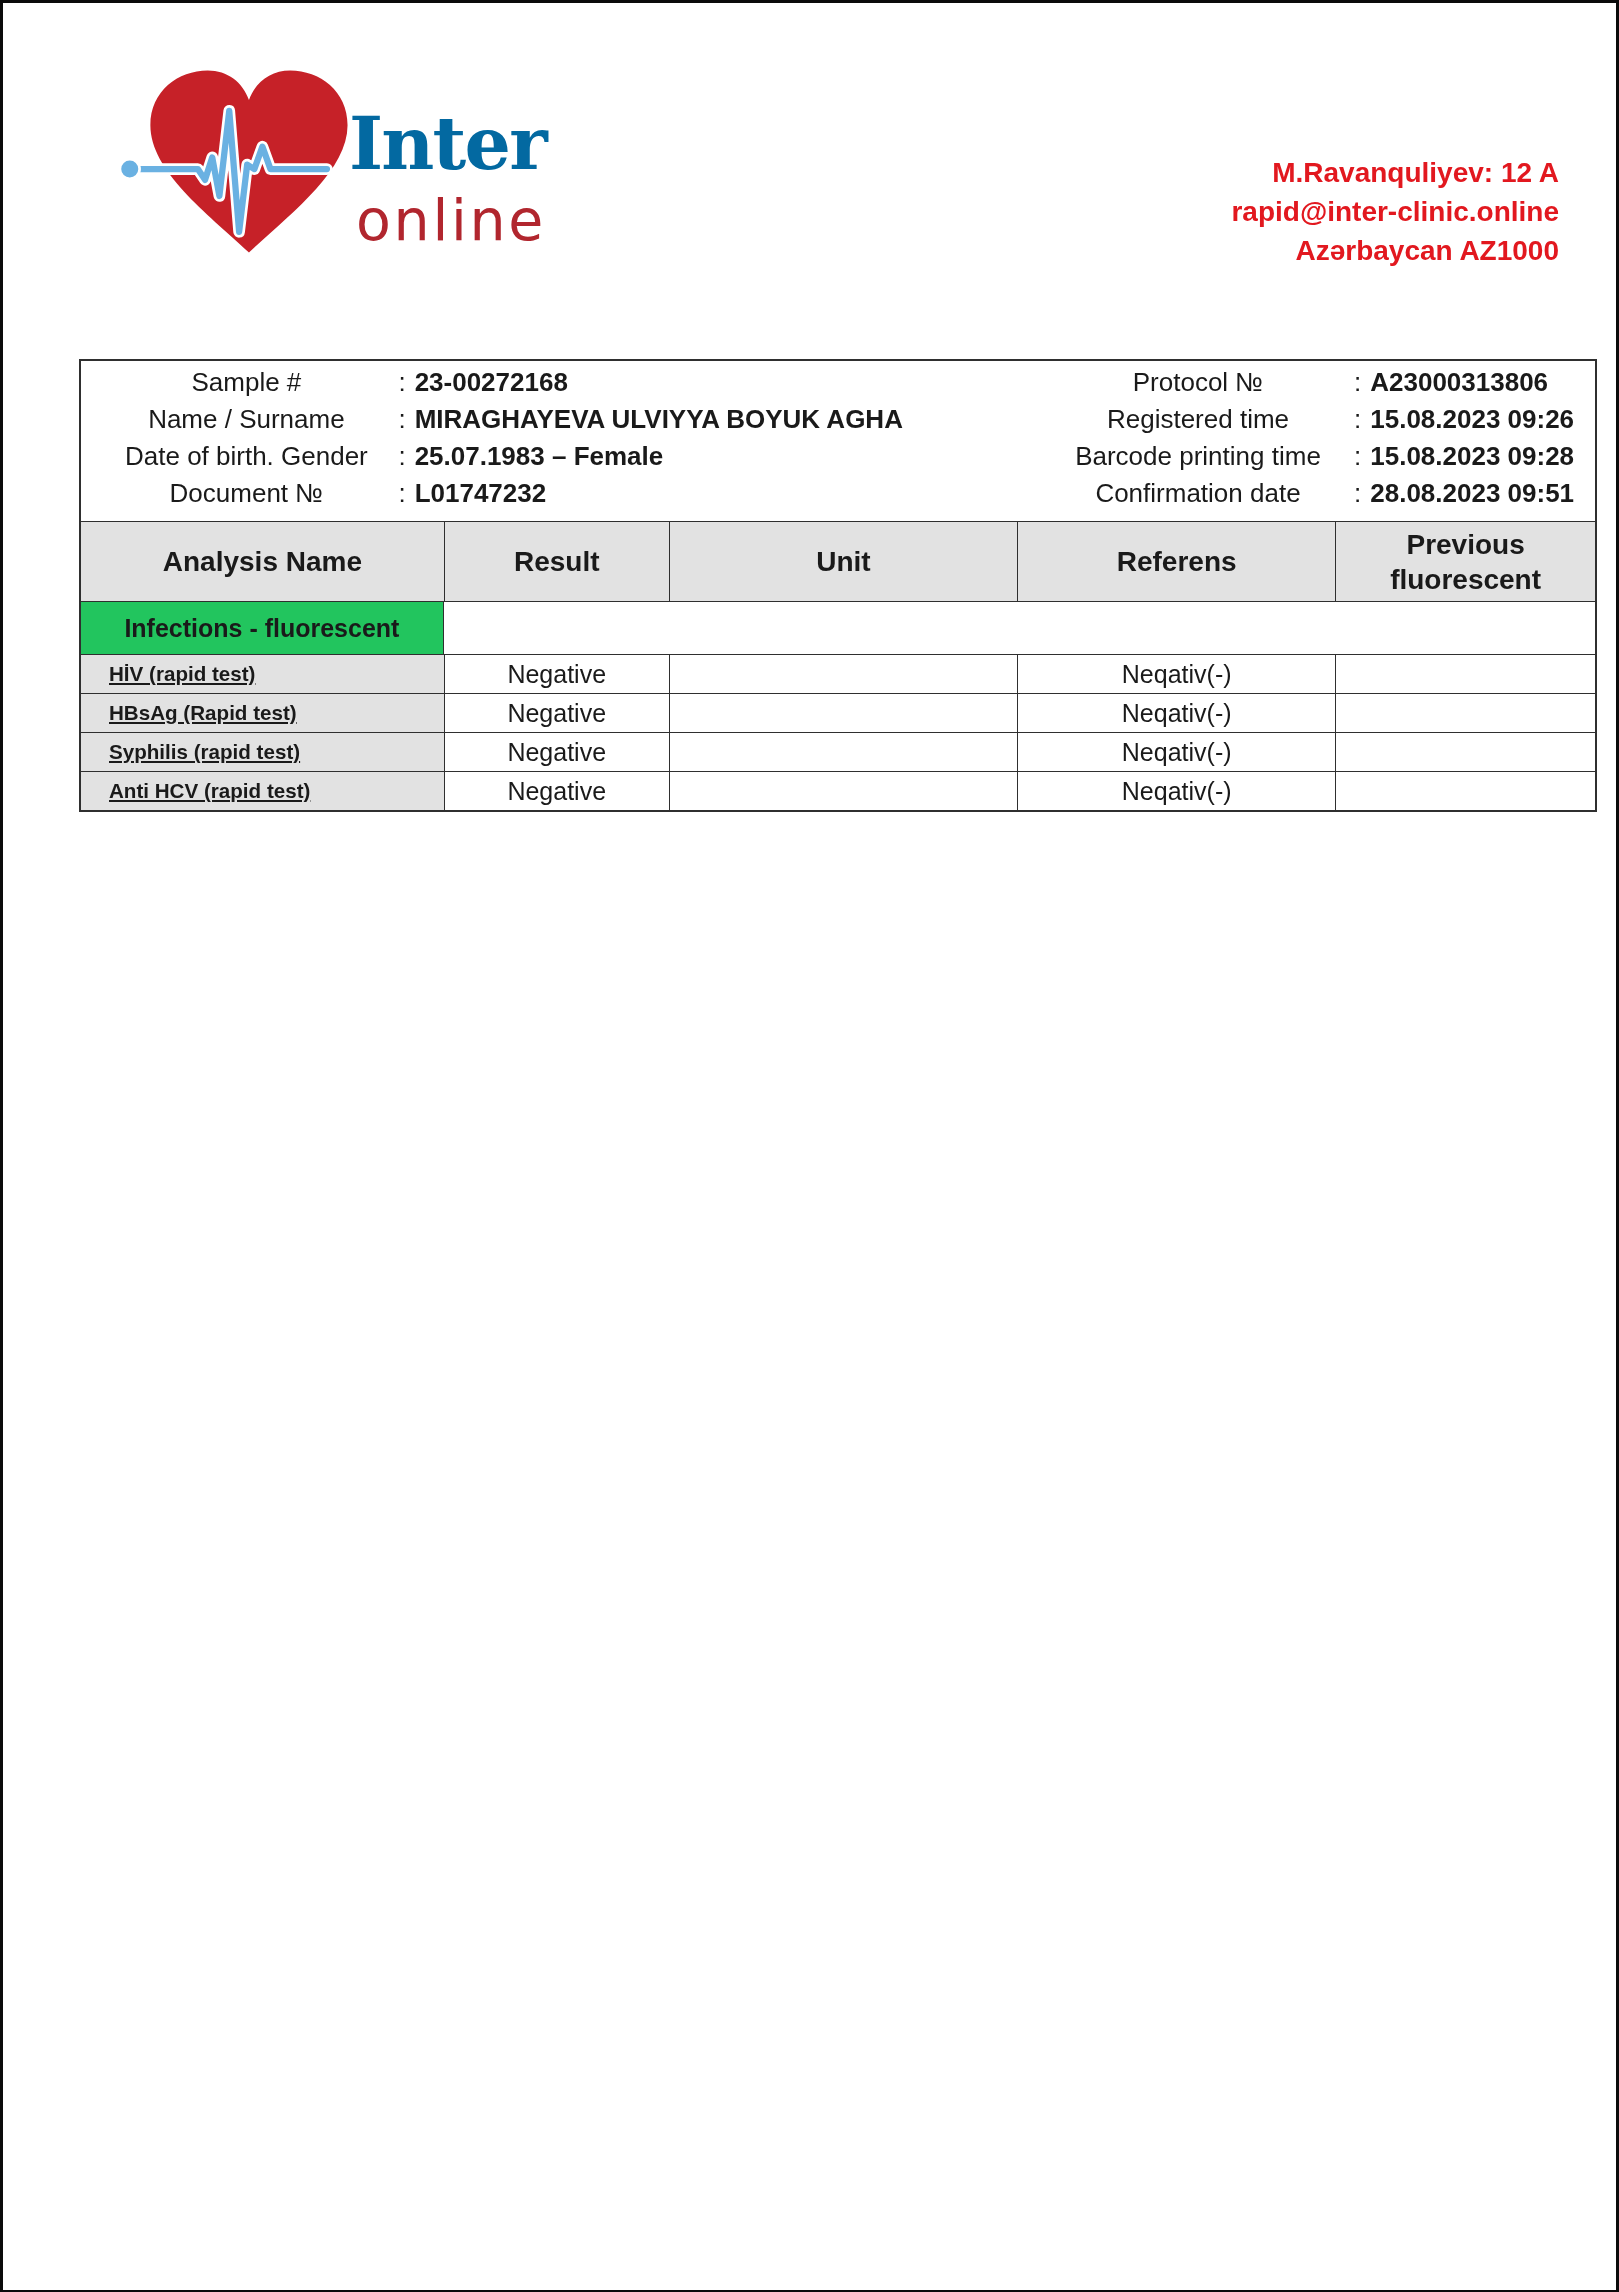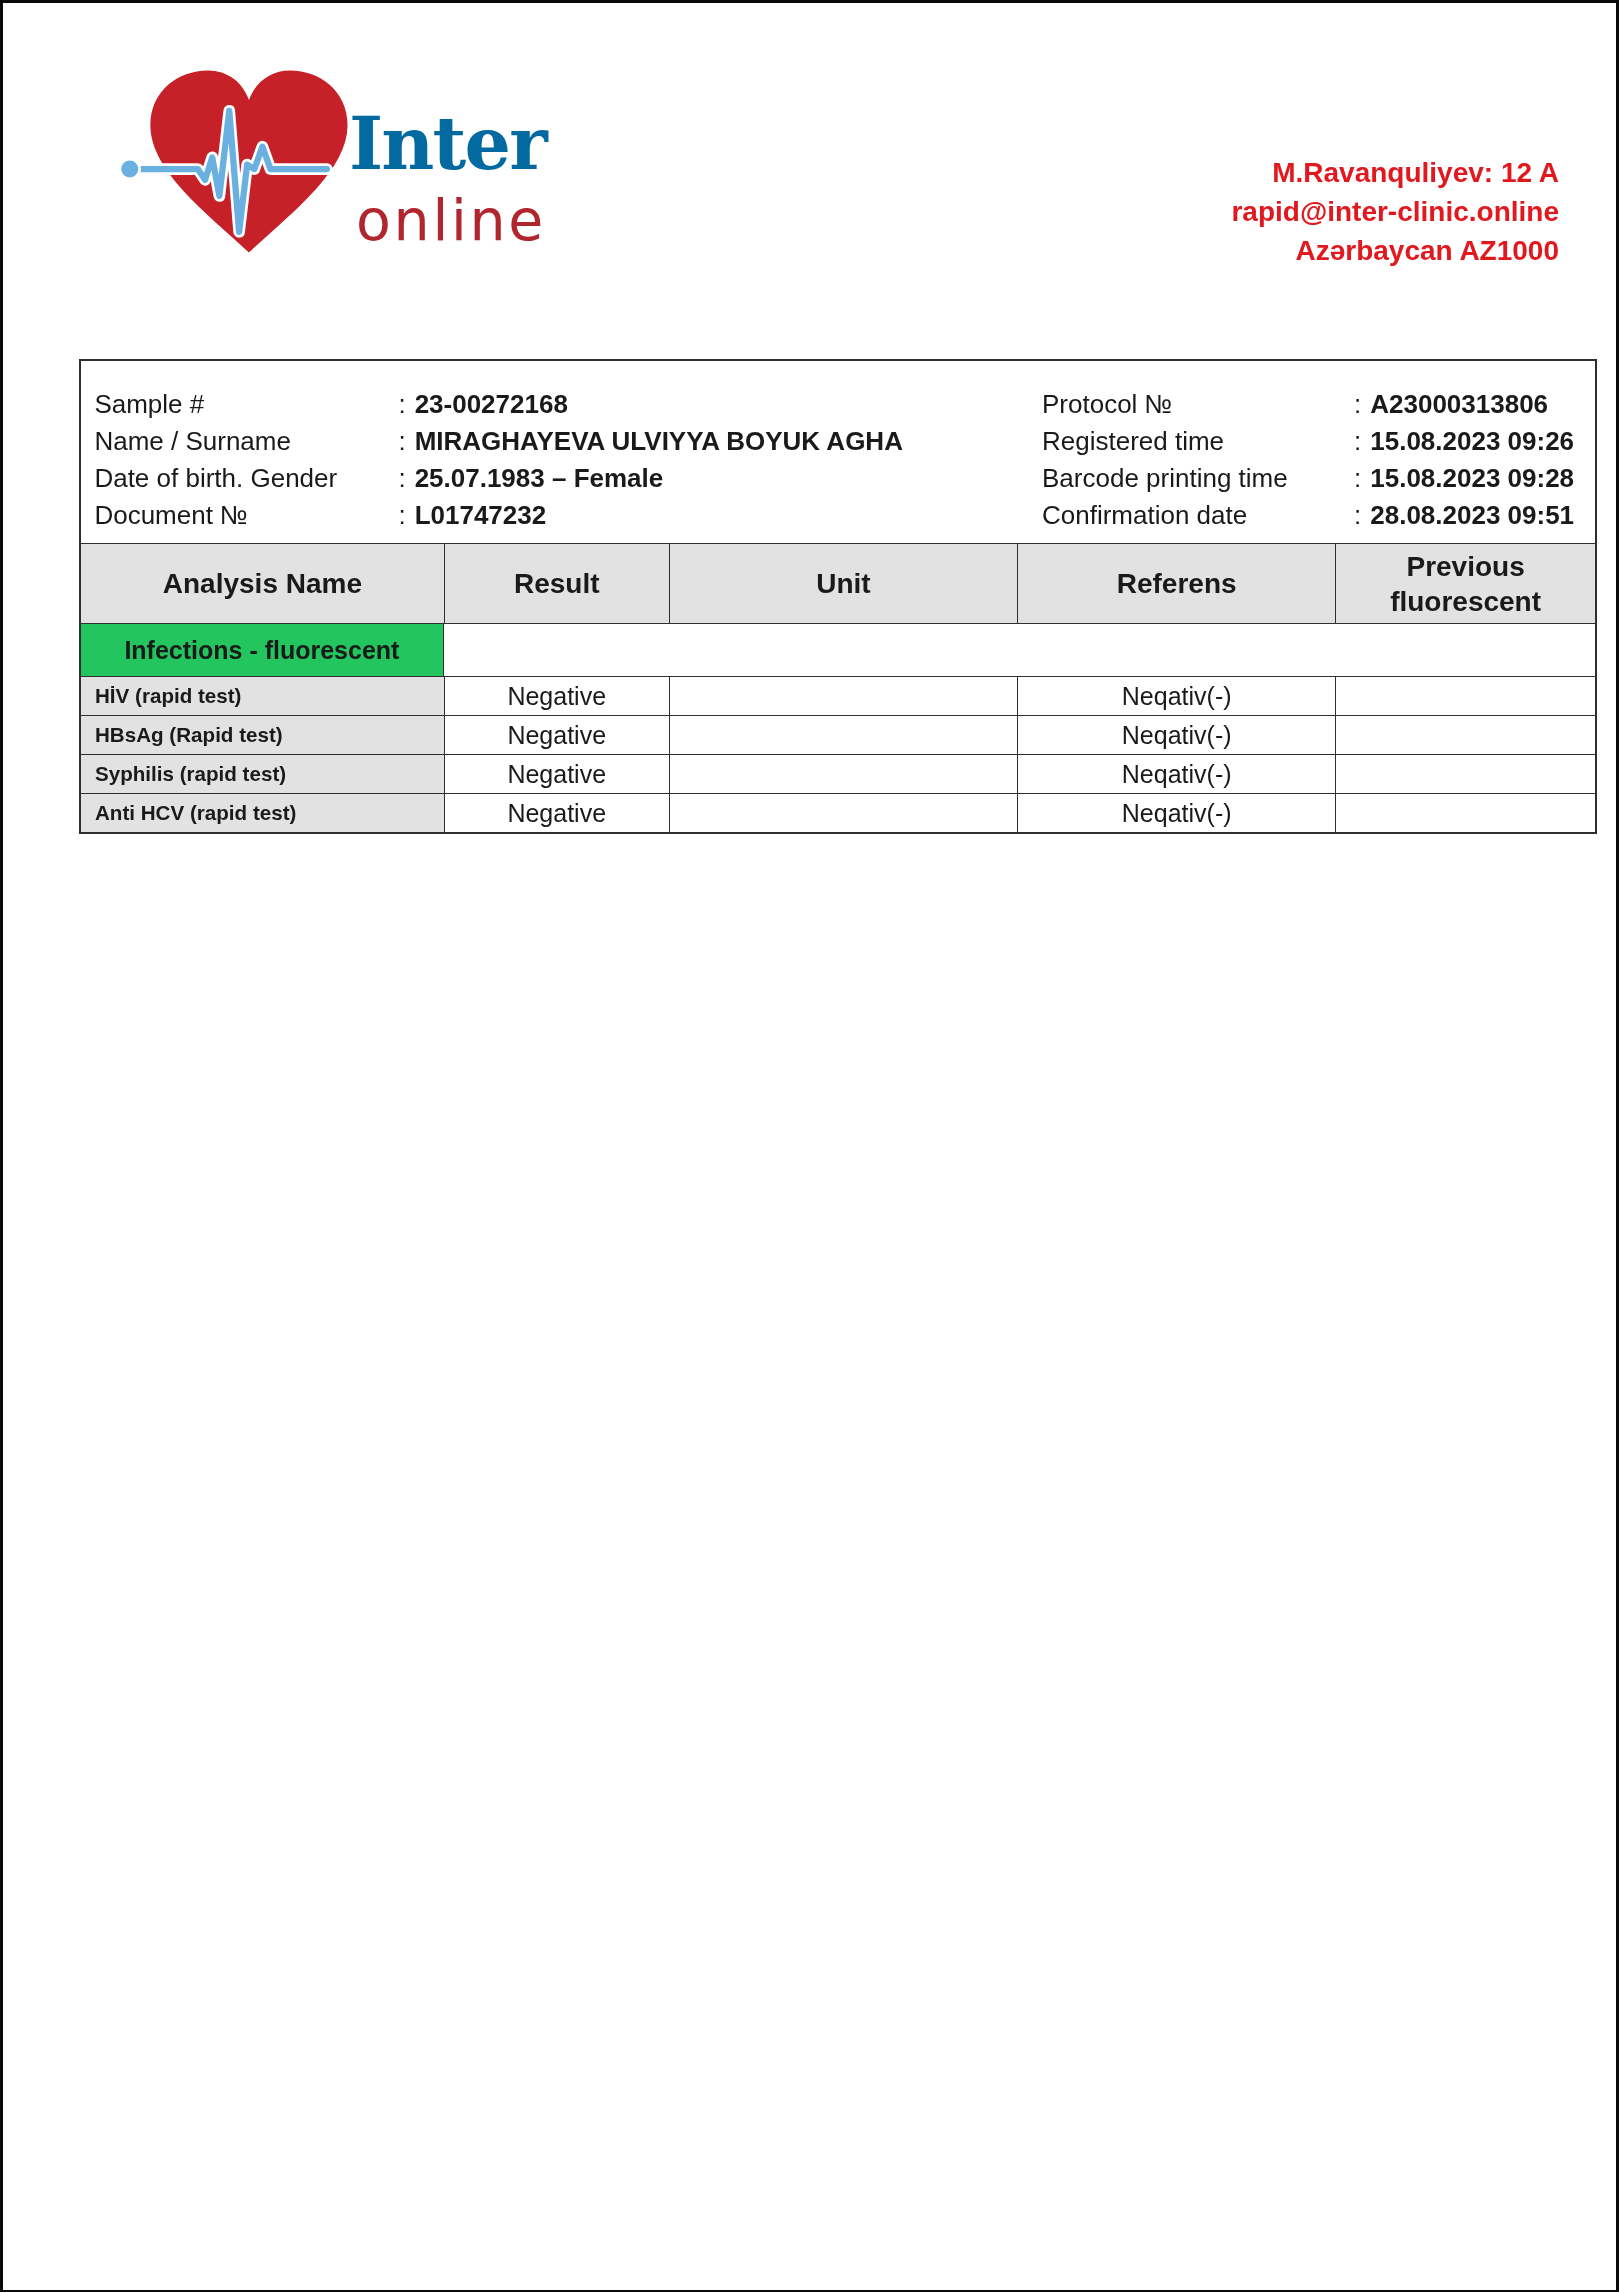--- a/index.html
+++ b/index.html
@@ -38,21 +38,22 @@
   }
 
   
   .report-table {
     position:absolute; left:76px; top:356px; width:1518px;
     border:2.7px solid #2f2f2f; background:#fff;
     font-size:26px;
   }
   .info-grid {
     display:grid; grid-template-columns:936px 1fr;
-    padding:25px 0 9px 0;
+    padding:3px 0 9px 0;
+    text-align:center;
   }
   .info-col-left  { padding-left:13.4px; }
   .info-col-right { padding-left:25px; }
   .info-line { display:flex; line-height:37px; }
   .info-col-left  .info-label { width:304px; flex:none; }
   .info-col-right .info-label { width:312px; flex:none; }
   .info-value { font-weight:bold; }
   .info-colon { margin-right:9px; }
 
   .hdr-row, .section-row, .data-row {
@@ -77,21 +78,21 @@
   }
   .section-rest { grid-column:2 / 6; background:#fff; }
 
   .data-row { height:39px; }
   .cell {
     display:flex; align-items:center; justify-content:center;
     font-size:25px; border-left:1.8px solid #2f2f2f; background:#fff;
   }
   .cell-name {
     background:#e2e2e2; font-weight:bold; font-size:20.6px;
-    justify-content:flex-start; padding-left:14px; border-left:none;
+    justify-content:flex-start; padding-left:28px; border-left:none;text-decoration:underline;
   }
 </style>
 </head>
 <body>
 
 <div class="page">
 
   <svg class="logo-svg" viewBox="0 0 270 232" aria-hidden="true">
     <path d="M 145 218 C 98 174 35 127 35 76 C 35 38 66 15 99 15 C 121 15 138 28 145 48 C 152 28 169 15 191 15 C 224 15 255 38 255 76 C 255 127 192 174 145 218 Z" fill="#c62128"></path>
     <polyline points="8,125 88,125 96,137 104,112 112,155 123,60 134,195 143,120 151,125 160,100 169,125 232,125" fill="none" stroke="#ffffff" stroke-width="13" stroke-linejoin="round" stroke-linecap="round"></polyline>

